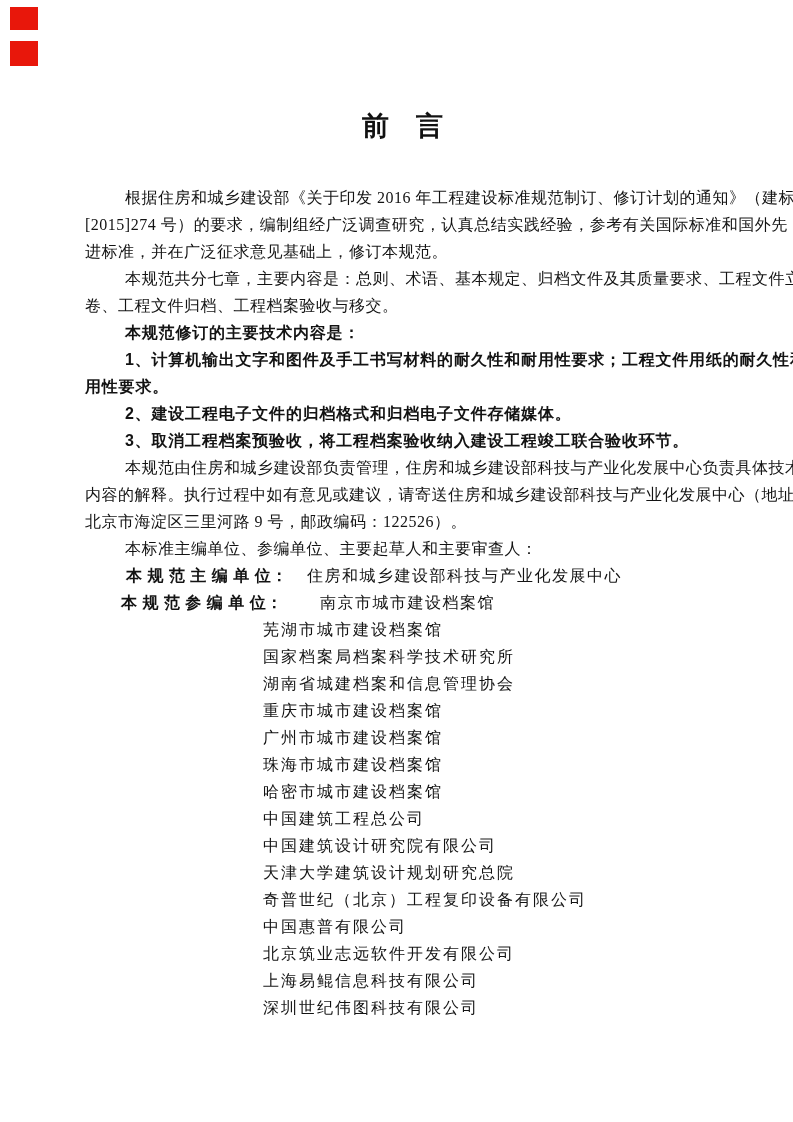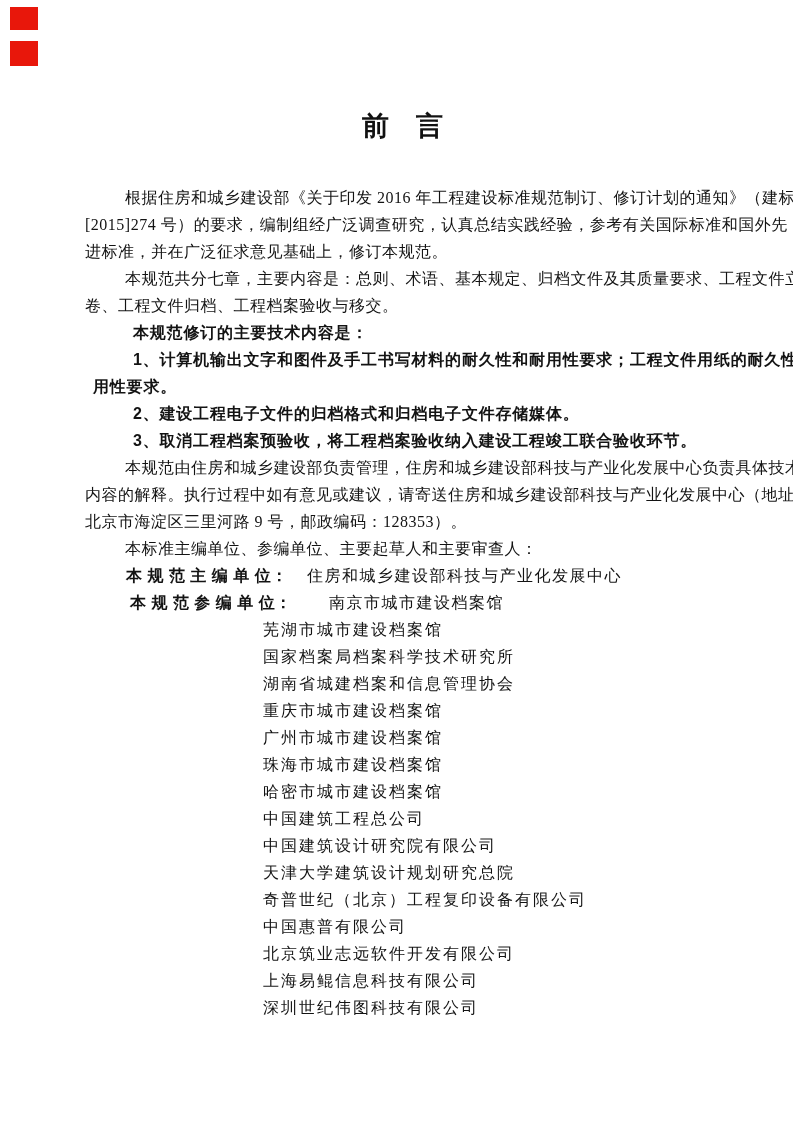--- a/index.html
+++ b/index.html
@@ -57,32 +57,31 @@
   }
   .line.indent { text-indent: 40px; }
   .line.just {
     text-align: justify;
     text-align-last: justify;
   }
   .para.bold .line {
     font-family: "Liberation Sans", "DejaVu Sans", sans-serif;
     font-weight: 700;
     letter-spacing: 0.8px;
-    margin-left: 8px;
   }
 
   .labelline { display: block; }
   .unit-label {
     display: inline-block;
     font-family: "Liberation Sans", "DejaVu Sans", sans-serif;
     font-weight: 700;
     white-space: nowrap;
   }
   .labelline.chief .unit-label { margin-left: 41px; width: 137px; }
-  .labelline.part  .unit-label { margin-left: 45px; width: 155px; }
+  .labelline.part  .unit-label { margin-left: 36px; width: 155px; }
   .unit-value {
     font-family: Liberation Sans, sans-serif;
     font-weight: 400;
     letter-spacing: 1.5px;
     margin-left: 44px;
   }
   .orgs .org {
     margin-left: 178px;
     letter-spacing: 2px;
   }
@@ -115,21 +114,21 @@
       </div>
       <div class="para bold">
         <div class="line indent">2、建设工程电子文件的归档格式和归档电子文件存储媒体。</div>
       </div>
       <div class="para bold">
         <div class="line indent">3、取消工程档案预验收，将工程档案验收纳入建设工程竣工联合验收环节。</div>
       </div>
       <div class="para">
         <div class="line indent just">本规范由住房和城乡建设部负责管理，住房和城乡建设部科技与产业化发展中心负责具体技术</div>
         <div class="line just">内容的解释。执行过程中如有意见或建议，请寄送住房和城乡建设部科技与产业化发展中心（地址：</div>
-        <div class="line">北京市海淀区三里河路 9 号，邮政编码：128353）。</div>
+        <div class="line">北京市海淀区三里河路 9 号，邮政编码：122526）。</div>
       </div>
       <div class="para">
         <div class="line indent">本标准主编单位、参编单位、主要起草人和主要审查人：</div>
       </div>
       <div class="line labelline chief"><span class="unit-label">本 规 范 主 编 单 位：</span><span class="unit-value">住房和城乡建设部科技与产业化发展中心</span></div>
       <div class="line labelline part"><span class="unit-label">本 规 范 参 编 单 位：</span><span class="unit-value">南京市城市建设档案馆</span></div>
       <div class="orgs">
         <div class="line org">芜湖市城市建设档案馆</div>
         <div class="line org">国家档案局档案科学技术研究所</div>
         <div class="line org">湖南省城建档案和信息管理协会</div>

